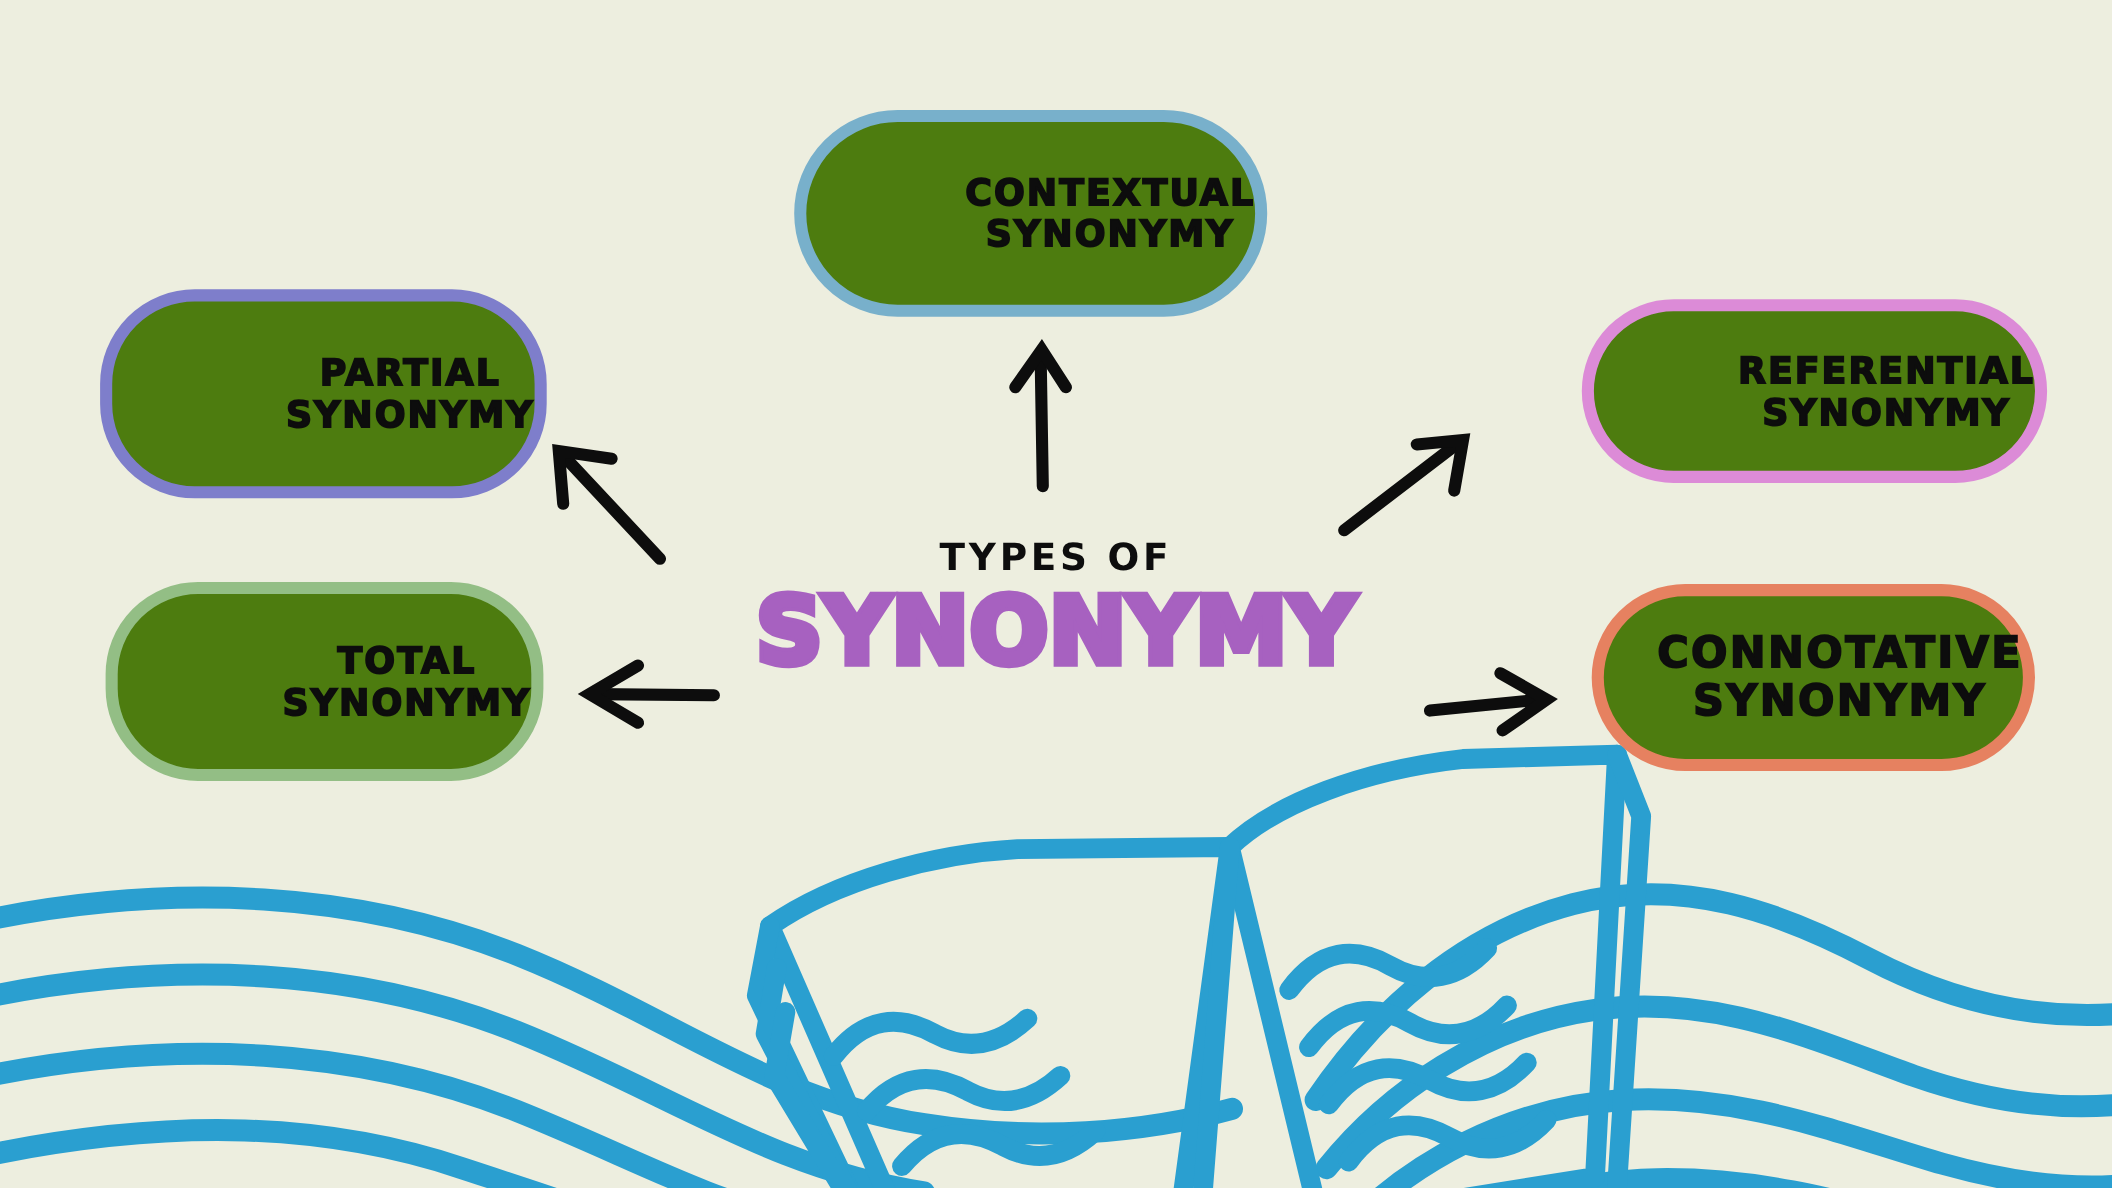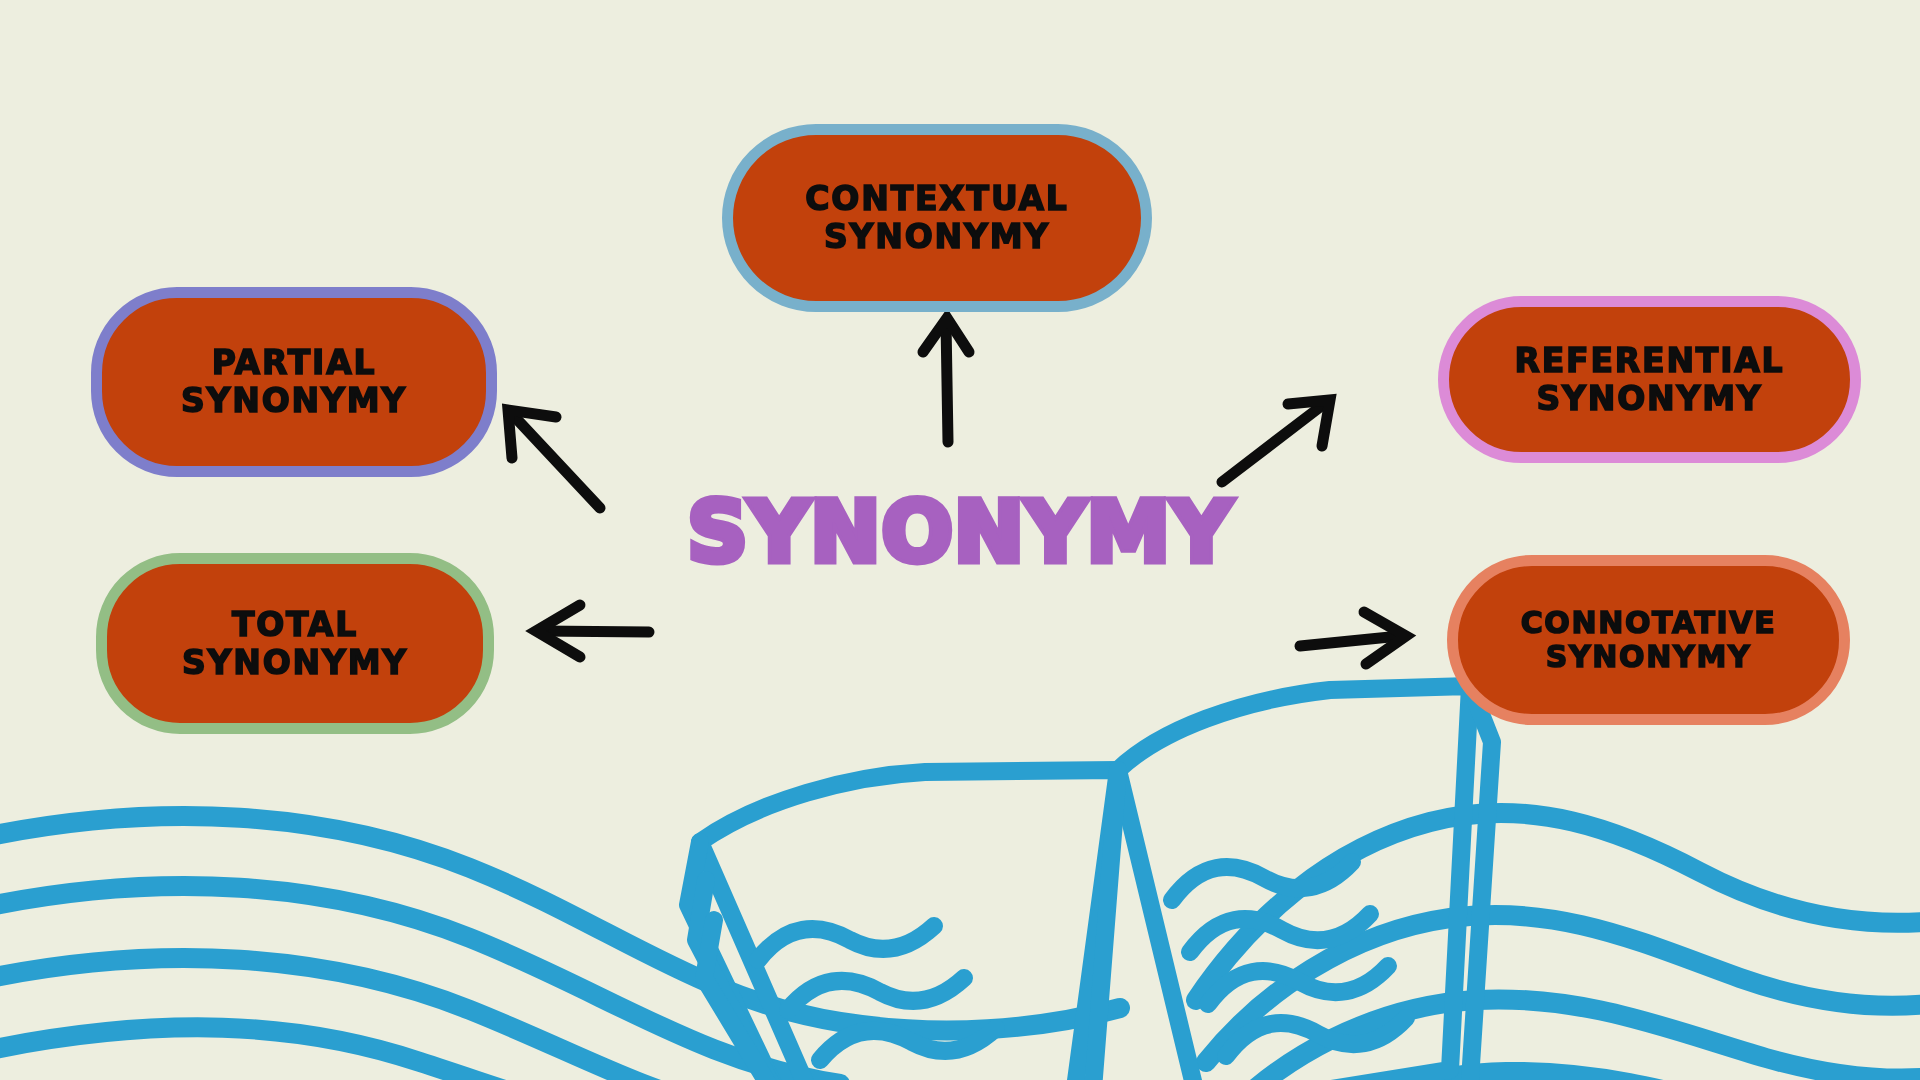--- a/index.html
+++ b/index.html
@@ -30,26 +30,25 @@
     width: 1920px;
     height: 1080px;
     pointer-events: none;
   }
 
   
   .node {
     position: absolute;
     box-sizing: border-box;
     border-style: solid;
-    background: #c2410c;
+    background: #4d7c0f;
     display: flex;
     align-items: center;
-    justify-content: center;
+    justify-content: flex-end;
     text-align: center;
-    margin-top: 24px;
   }
   .node-label {
     font-family: "DejaVu Sans", sans-serif;
     font-weight: 700;
     color: #0D0D0D;
     letter-spacing: 0.055em;
     line-height: 1.14;
     text-transform: uppercase;
     -webkit-text-stroke: 1.6px #0D0D0D;
     white-space: pre-line;
@@ -92,21 +91,21 @@
   }
   #node-referential .node-label { font-size: 33px; }
 
   #node-connotative {
     left: 1447px; top: 531px;
     width: 403px;  height: 170px;
     border-width: 11px;
     border-color: #E68160;
     border-radius: 85px;
   }
-  #node-connotative .node-label { font-size: 30px; }
+  #node-connotative .node-label { font-size: 39px; }
 
   
   #center-title {
     position: absolute;
     left: 660px;
     top: 490px;
     width: 600px;
     text-align: center;
   }
   #eyebrow {
@@ -232,16 +231,17 @@
     <span class="node-label">REFERENTIAL
 SYNONYMY</span>
   </div>
 
   <div class="node" id="node-connotative">
     <span class="node-label">CONNOTATIVE
 SYNONYMY</span>
   </div>
 
   <div id="center-title">
+    <div id="eyebrow">TYPES OF</div>
     <div id="headline">SYNONYMY</div>
   </div>
 
 </div>
 
 </body></html>

